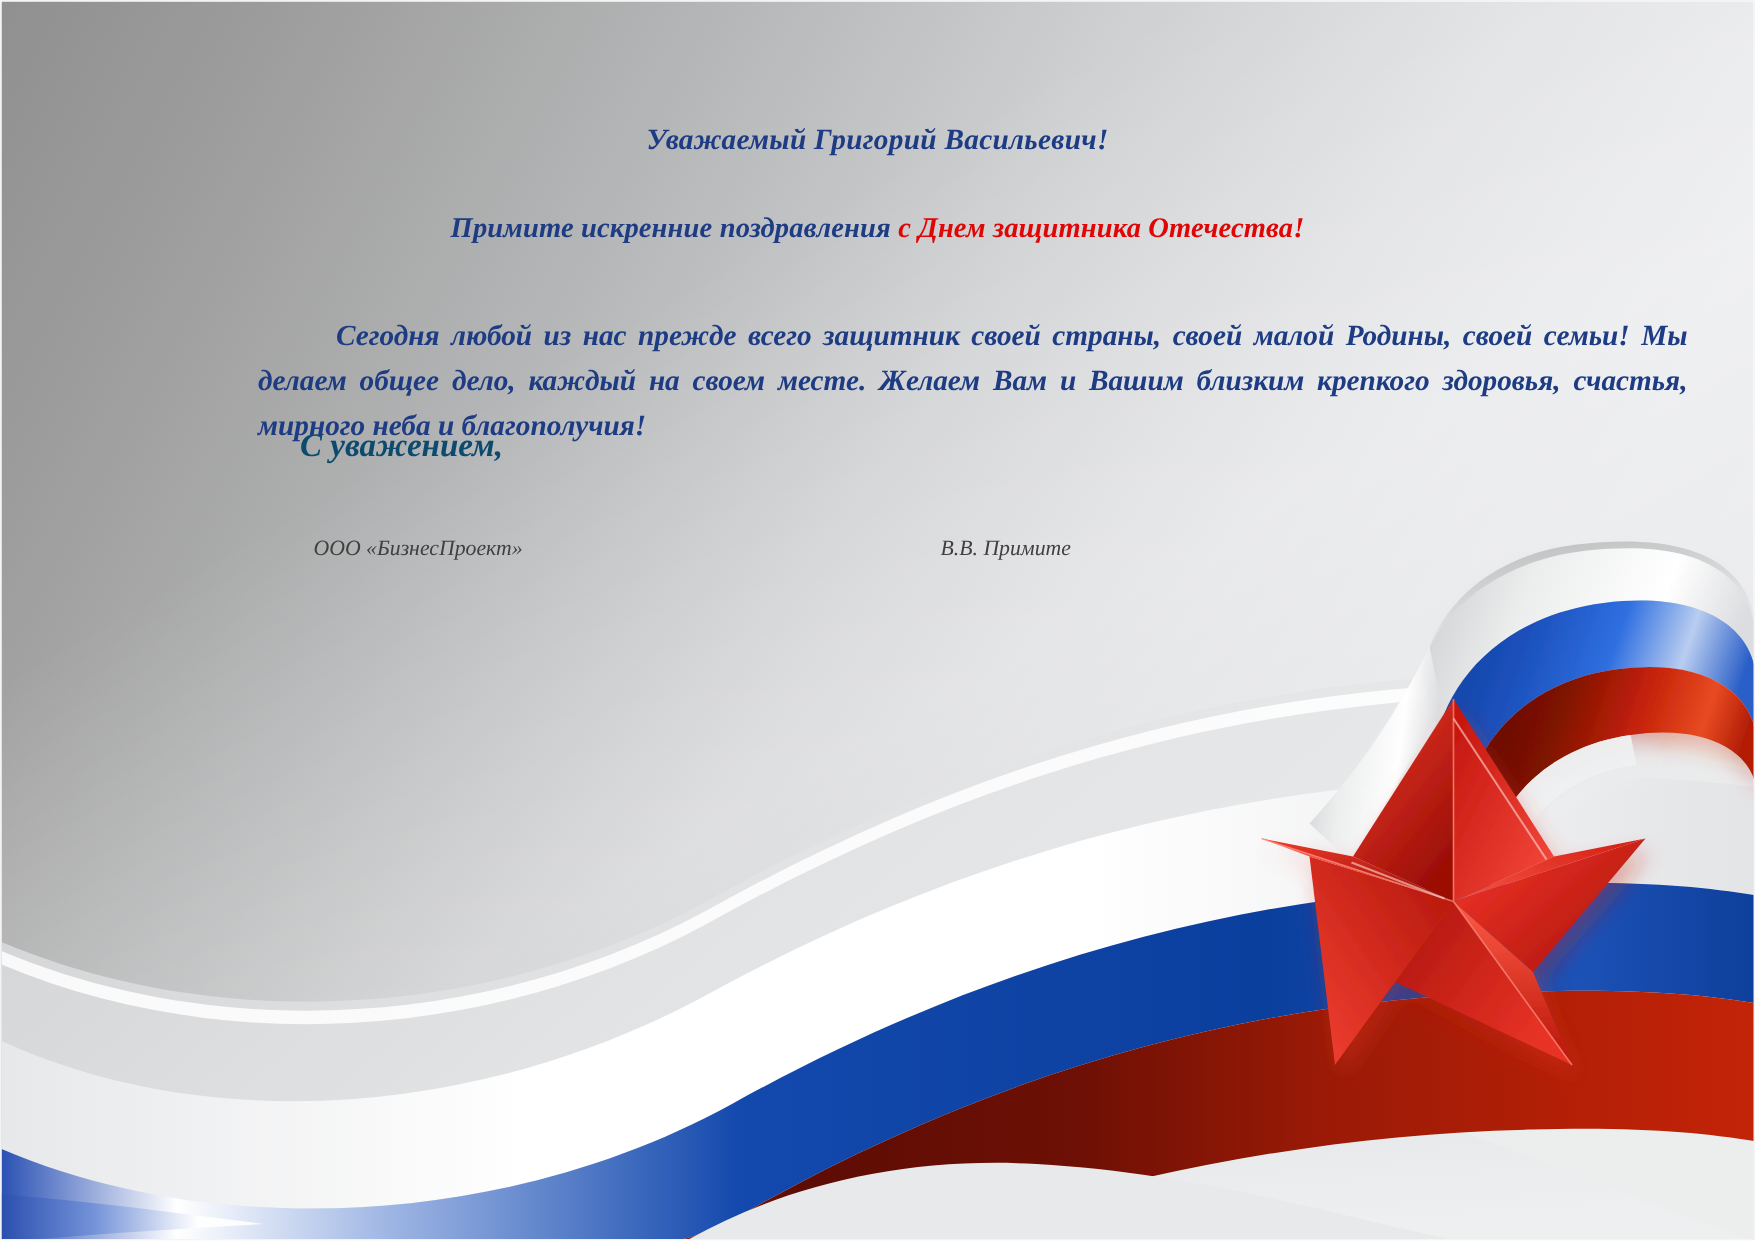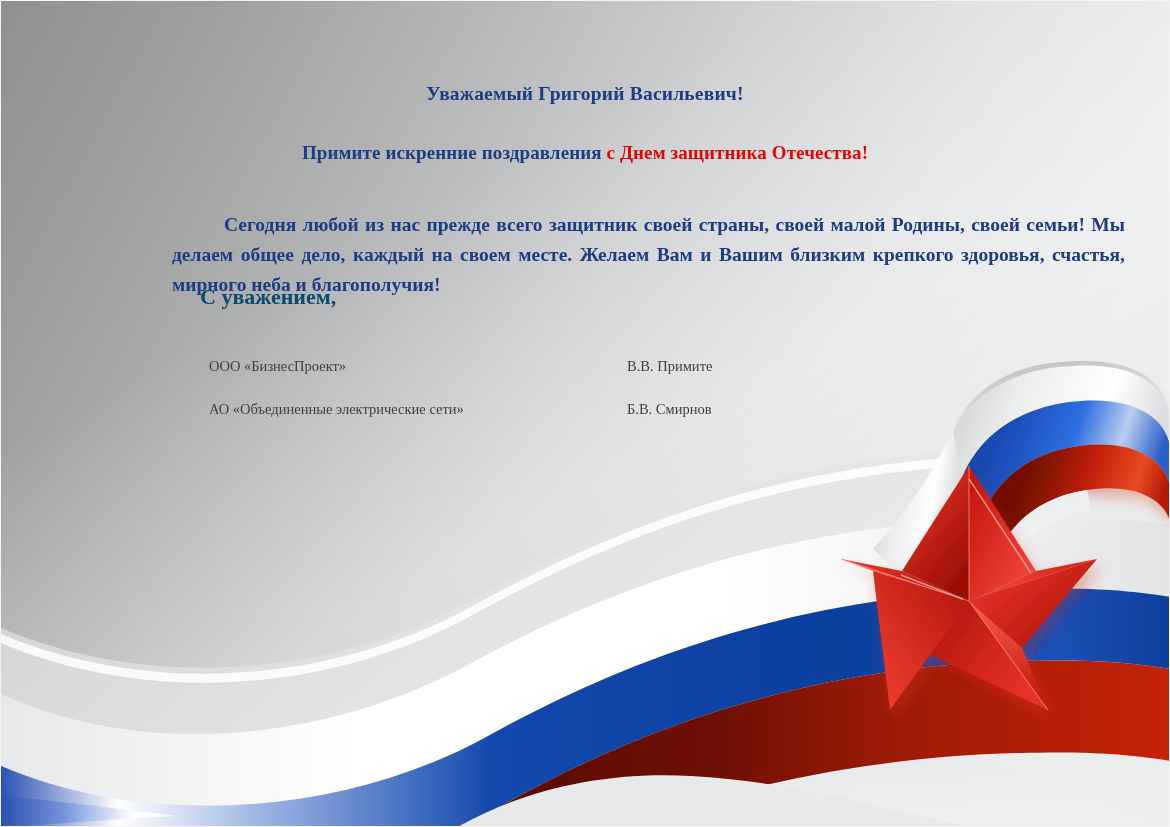--- a/index.html
+++ b/index.html
@@ -5,20 +5,21 @@
   html,body{margin:0;padding:0;}
   body{
     width:1170px;height:827px;overflow:hidden;
     font-family:"Liberation Serif","DejaVu Serif",serif;
     background:#ffffff;
   }
   #card{
     position:relative;width:1170px;height:827px;overflow:hidden;
     box-sizing:border-box;
     border:1px solid #f4f4f4;
+    font-style:italic;
   }
   
   .bg-base{
     position:absolute;inset:0;
     background:linear-gradient(118deg,#909090 0%,#9d9d9d 12%,#b5b6b7 30%,#cfd0d2 47%,#e0e1e3 63%,#e9eaec 78%,#edeef0 100%);
   }
   .bg-sheen{
     position:absolute;inset:0;
     background:linear-gradient(150deg,rgba(255,255,255,0) 30%,rgba(255,255,255,.30) 55%,rgba(255,255,255,0) 78%);
   }
@@ -293,20 +294,16 @@
     </div>
 
     <div class="regards">С уважением,</div>
 
     <div class="sign">
       <div class="row">
         <span class="org">ООО «БизнесПроект»</span>
         <span class="who">В.В. Примите</span>
       </div>
       <div class="gap"></div>
-      <div class="row">
-        <span class="org">АО «Объединенные электрические сети»</span>
-        <span class="who">Б.В. Смирнов</span>
-      </div>
     </div>
 
   </div>
 </div>
 
 </body></html>

